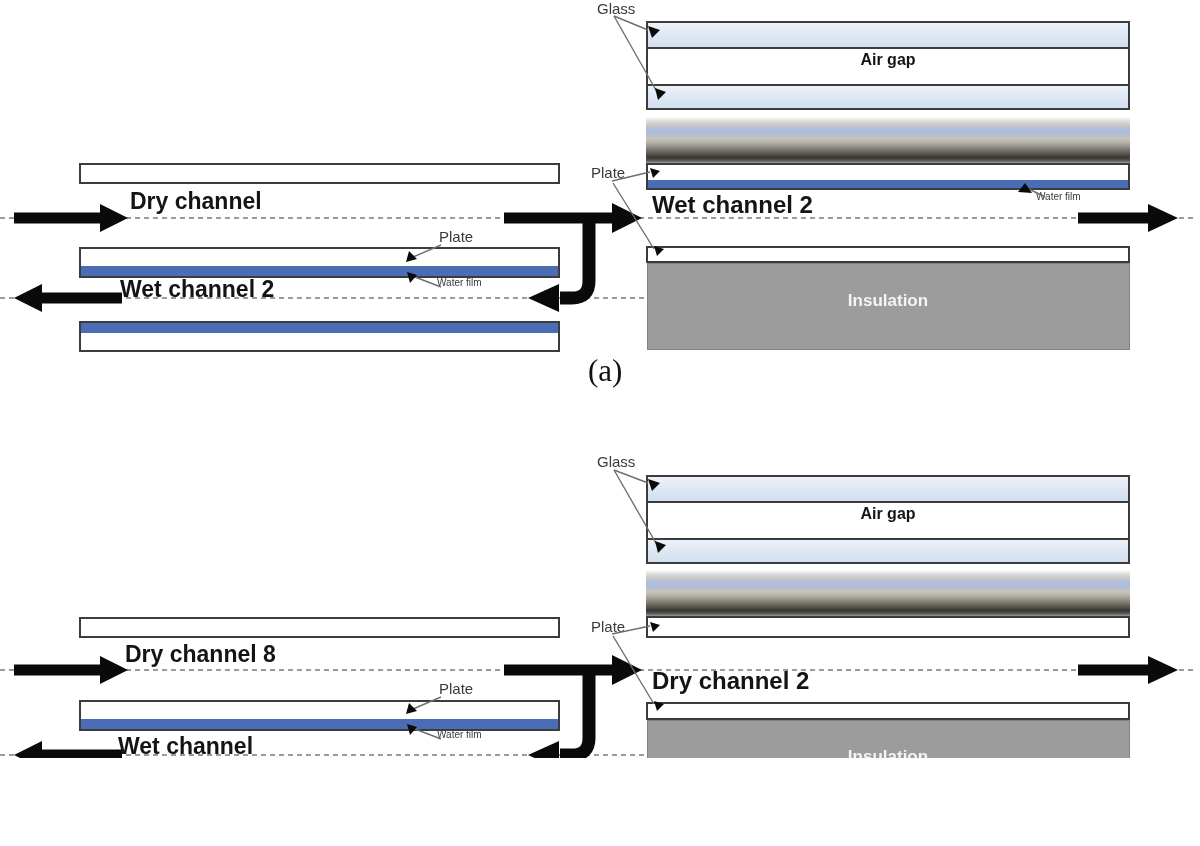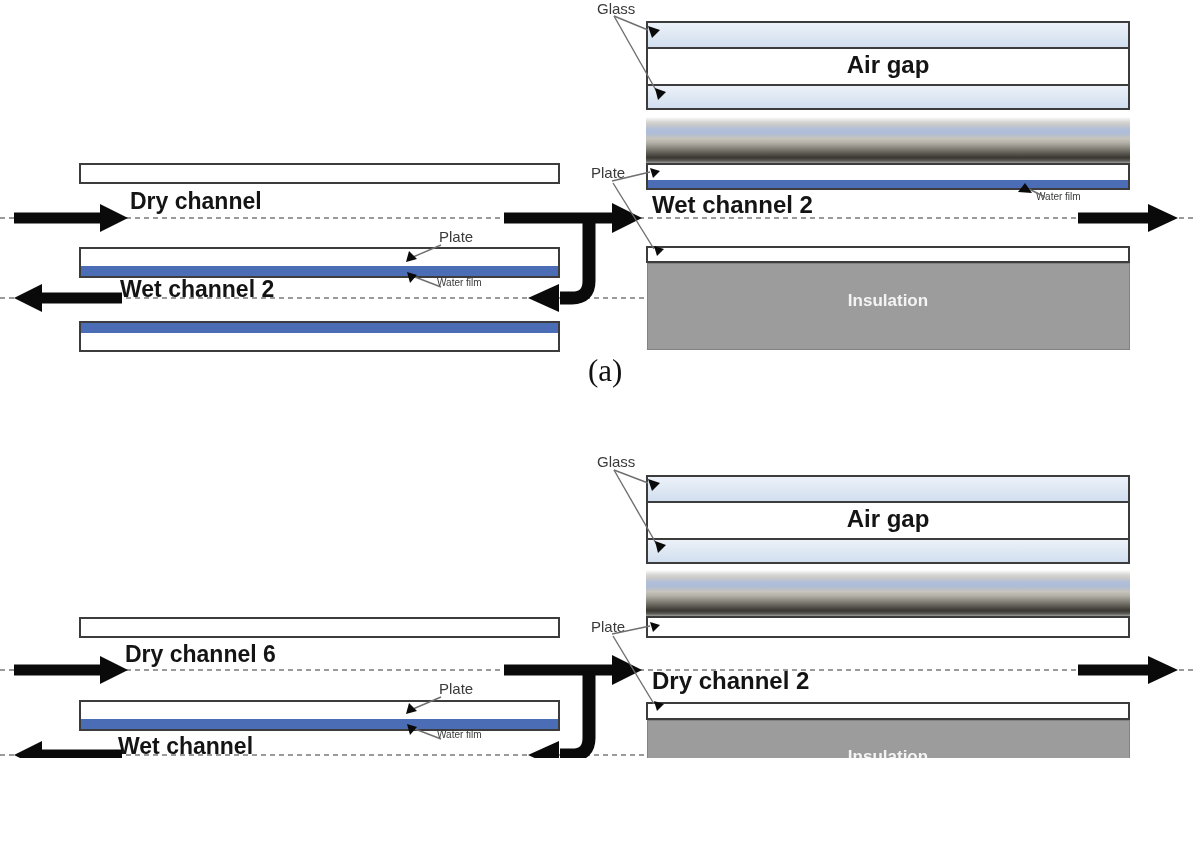--- a/index.html
+++ b/index.html
@@ -37,21 +37,21 @@
       #c7c4bc 47%, #b3b0a7 56%, #8e8b82 66%, #605d56 78%, #3b3833 88%,
       #54524d 94%, #9b9b9b 100%);
   }
   .ins-gray {
     position:absolute; left:647px; width:483px;
     background:var(--insulation_gray, #9c9c9c);
     border:1px solid #828282; box-sizing:border-box;
   }
   
   .channel-label { position:absolute; font-weight:bold; font-size:23px; color:#141414; white-space:nowrap; }
-  .big-label    { position:absolute; font-weight:bold; font-size:24px; color:#141414; }
+  .big-label    { position:absolute; font-weight:bold; font-size:16px; color:#141414; }
   .small-label  { position:absolute; font-size:15px; color:var(--label_dark, #3a3a3a); white-space:nowrap; }
   .tiny-label   { position:absolute; font-size:10px; color:var(--label_dark, #3a3a3a); white-space:nowrap; }
   .center-label { left:646px; width:484px; text-align:center; }
   .ins-label    { position:absolute; left:646px; width:484px; text-align:center;
                   font-weight:bold; font-size:17px; color:#f4f4f4; }
   .caption { position:absolute; font-family:"Liberation Serif", serif; font-size:31px; color:#111; }
   
   .overlay { position:absolute; left:0; top:0; pointer-events:none; }
   .dash   { stroke:var(--dash_gray, #9a9a9a); stroke-width:2.2; stroke-dasharray:5 4; fill:none; }
   .leader { stroke:var(--leader_gray, #6f6f6f); stroke-width:1.4; fill:none; }
@@ -117,21 +117,21 @@
   </div>
   <div class="absorber" style="top:570px;"></div>
   <div class="bar right-bar" style="top:616px; height:22px;"></div>
   <div class="bar right-bar" style="top:702px; height:18px;"></div>
   <div class="ins-gray" style="top:720px; height:83px;"></div>
 
   <div class="small-label" style="left:597px; top:453px;">Glass</div>
   <div class="big-label center-label" style="top:505px;">Air gap</div>
   <div class="small-label" style="left:591px; top:618px;">Plate</div>
   <div class="channel-label" style="left:652px; top:643px; font-size:24px;margin-top:24px;">Dry channel 2</div>
-  <div class="channel-label" style="left:125px; top:641px;">Dry channel 6</div>
+  <div class="channel-label" style="left:125px; top:641px;">Dry channel 8</div>
   <div class="small-label" style="left:439px; top:680px;">Plate</div>
   <div class="tiny-label" style="left:437px; top:729px;">Water film</div>
   <div class="channel-label" style="left:118px; top:733px;">Wet channel</div>
   <div class="ins-label" style="top:747px;">Insulation</div>
   <div class="caption" style="left:586px; top:806px;">(b)</div>
 
   <svg class="overlay" width="1200" height="846" viewBox="0 0 1200 846">
 
     <g>
       <path class="dash" d="M0,218 H1196"></path>

